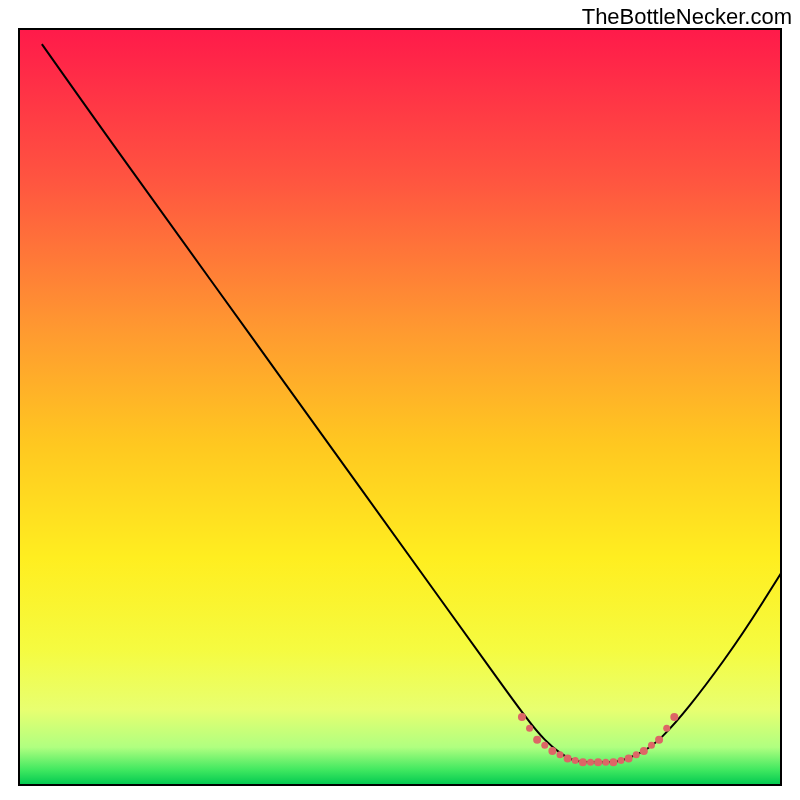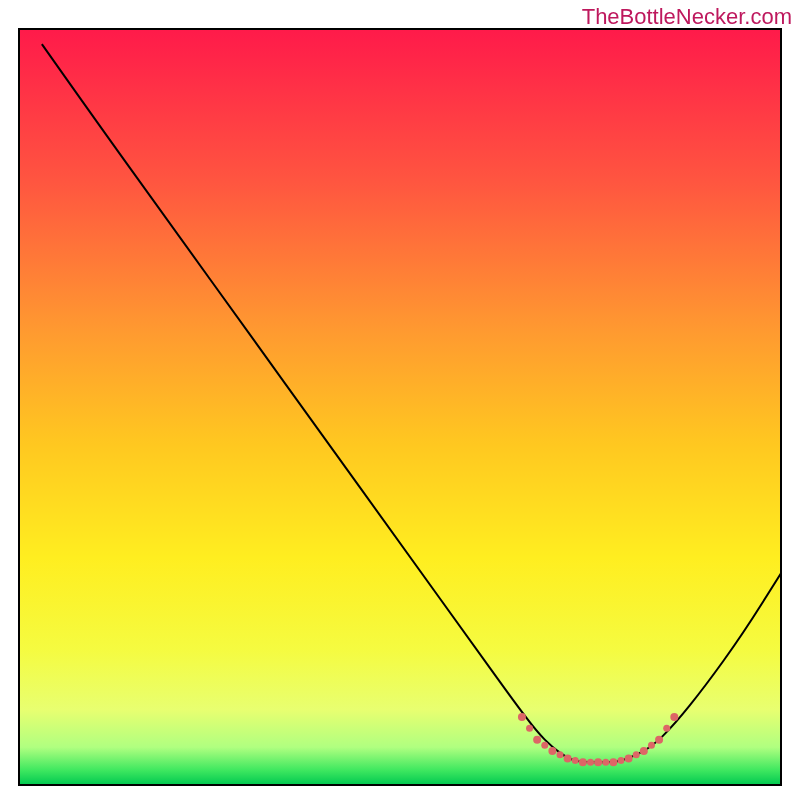--- a/index.html
+++ b/index.html
@@ -10,21 +10,21 @@
     body {
       width: 800px;
       height: 800px;
       position: relative;
       font-family: Arial, sans-serif;
     }
     .watermark {
       position: absolute;
       top: 4px;
       right: 8px;
-      color: #be185d;
+      color: #000000;
       font-size: 22px;
       font-weight: 500;
       z-index: 10;
     }
     .chart-container {
       width: 800px;
       height: 800px;
       position: relative;
     }
     svg {

